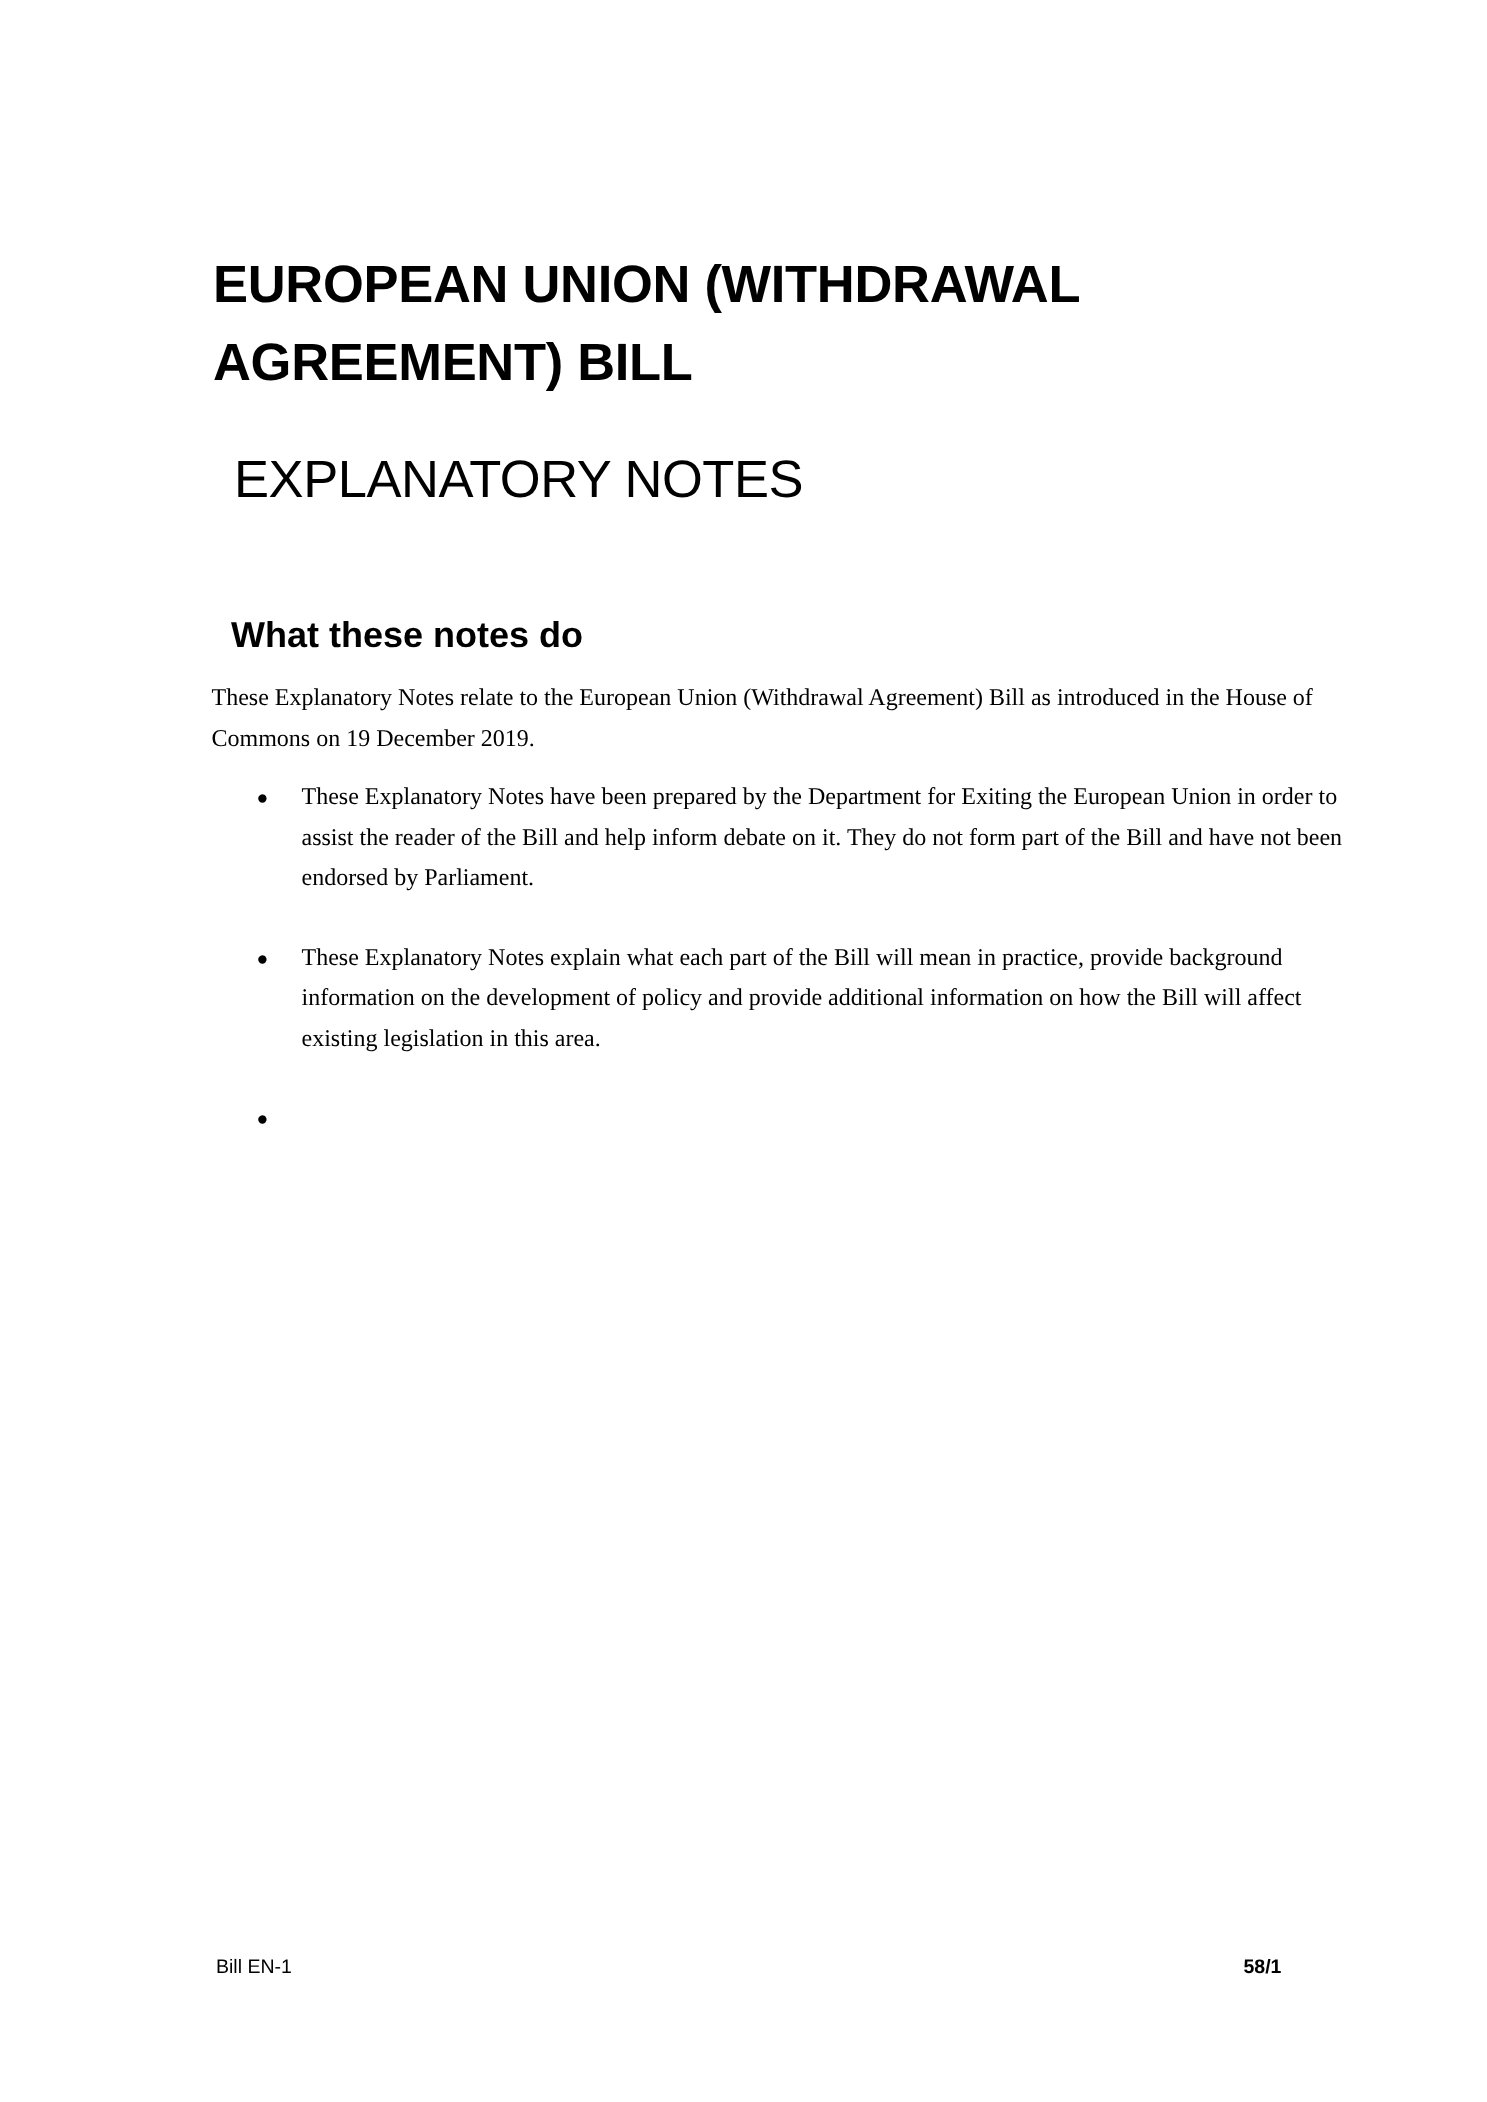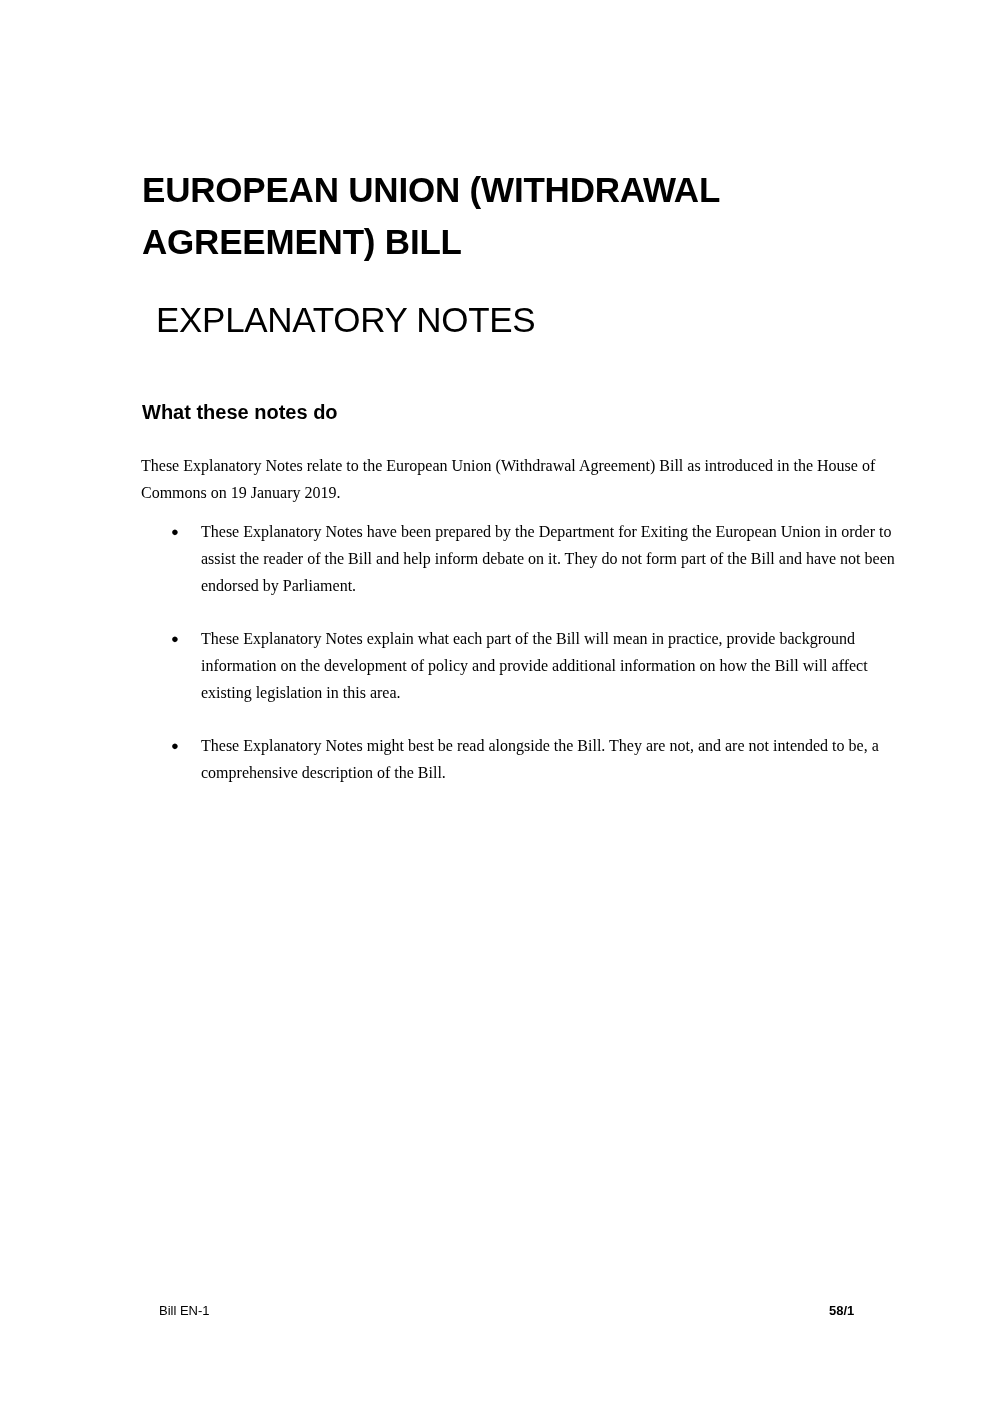--- a/index.html
+++ b/index.html
@@ -40,24 +40,24 @@
       font-family: "Liberation Sans", sans-serif;
       font-weight: normal;
       font-size: 35px;
       line-height: 44px;
       letter-spacing: -0.3px;
     }
     .section-heading {
       position: absolute;
       left: 142px;
       top: 396px;
-      margin: 0;
+      margin: 12px;
       font-family: "Liberation Sans", sans-serif;
       font-weight: bold;
-      font-size: 20px;
+      font-size: 24px;
       line-height: 32px;
     }
     .intro {
       position: absolute;
       left: 141px;
       top: 453px;
       width: 760px;
       margin: 0;
       font-family: "Liberation Serif", serif;
       font-size: 16px;
@@ -87,47 +87,46 @@
       font-size: 13px;
       line-height: 27px;
     }
     .footer-left, .footer-right {
       position: absolute;
       top: 1302px;
       font-family: "Liberation Sans", sans-serif;
       font-size: 13px;
       line-height: 18px;
     }
-    .footer-left { left: 159px; }
+    .footer-left { left: 144px; }
     .footer-right { left: 829px; font-weight: bold; }
   </style>
 </head>
 <body>
 
 <div class="page">
 
   <h1 class="title">EUROPEAN UNION (WITHDRAWAL AGREEMENT) BILL</h1>
 
   <h2 class="subtitle">EXPLANATORY NOTES</h2>
 
   <h3 class="section-heading">What these notes do</h3>
 
-  <p class="intro">These Explanatory Notes relate to the European Union (Withdrawal Agreement) Bill as introduced in the House of Commons on 19 January 2019.</p>
+  <p class="intro">These Explanatory Notes relate to the European Union (Withdrawal Agreement) Bill as introduced in the House of Commons on 19 December 2019.</p>
 
   <ul class="bullets">
     <li>
       <span class="bullet-dot">●</span>
       <span>These Explanatory Notes have been prepared by the Department for Exiting the European Union in order to assist the reader of the Bill and help inform debate on it. They do not form part of the Bill and have not been endorsed by Parliament.</span>
     </li>
     <li>
       <span class="bullet-dot">●</span>
       <span>These Explanatory Notes explain what each part of the Bill will mean in practice, provide background information on the development of policy and provide additional information on how the Bill will affect existing legislation in this area.</span>
     </li>
     <li>
       <span class="bullet-dot">●</span>
-      <span>These Explanatory Notes might best be read alongside the Bill. They are not, and are not intended to be, a comprehensive description of the Bill.</span>
     </li>
   </ul>
 
   <div class="footer-left">Bill EN-1</div>
   <div class="footer-right">58/1</div>
 
 </div>
 
 </body></html>

